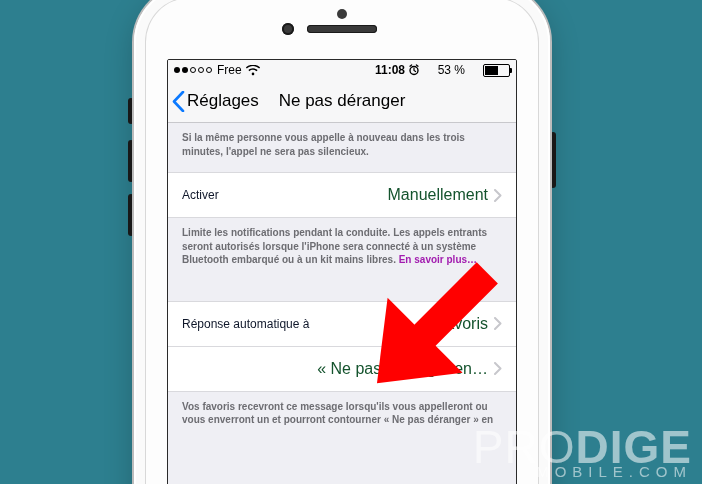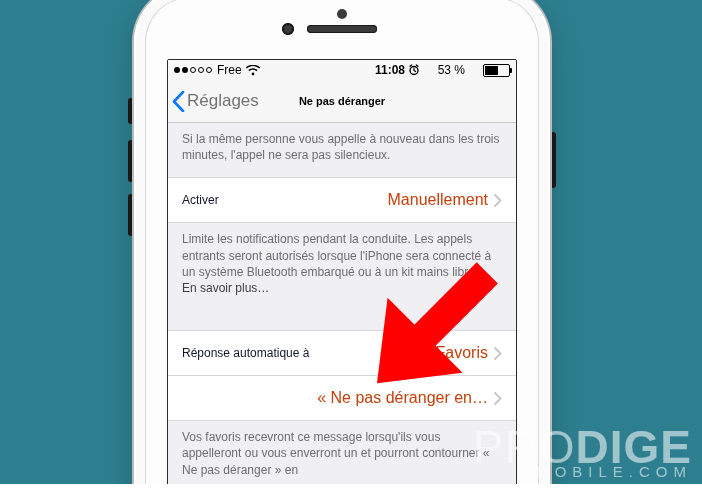--- a/index.html
+++ b/index.html
@@ -27,33 +27,33 @@
   .carrier{margin-right:4px;}
   .wifi svg{display:block;}
   .clock{position:absolute;left:50%;transform:translateX(-50%);font-weight:600;margin-left:48px;}
   .sright{margin-left:auto;display:flex;align-items:center;gap:18px;}
   .alarm svg{display:block;}
   .batt{width:25px;height:11px;border:1px solid #000;border-radius:2px;position:relative;}
   .batt:after{content:"";position:absolute;right:-3px;top:3px;width:2px;height:5px;background:#000;border-radius:0 1px 1px 0;}
   .batt i{position:absolute;left:1px;top:1px;bottom:1px;width:52%;background:#000;}
   
   .nav{height:42px;background:#f7f7f8;border-bottom:1px solid #c8c8cc;display:flex;align-items:center;position:relative;}
-  .back{display:flex;align-items:center;color:#737373;font-size:17px;padding-left:4px;}
+  .back{display:flex;align-items:center;color:#000000;font-size:17px;padding-left:4px;}
   .back svg{margin-right:2px;}
-  .title{position:absolute;left:50%;transform:translateX(-50%);font-weight:700;font-size:11px;}
+  .title{position:absolute;left:50%;transform:translateX(-50%);font-weight:400;font-size:17px;}
   
-  .section-note{padding:8px 14px 14px;font-size:12px;line-height:1.35;color:#6d6d72;}
+  .section-note{padding:8px 14px 14px;font-size:10px;line-height:1.35;color:#6d6d72;font-weight:bold;}
   .section-header{padding:14px 14px 6px;font-size:12px;color:#6d6d72;letter-spacing:.3px;}
   .cell{background:#fff;border-top:1px solid #d9d9dd;border-bottom:1px solid #d9d9dd;padding:12px 14px;display:flex;align-items:center;min-height:20px;}
   .cell + .cell{border-top:none;}
   .cell .label{flex:0 0 auto;color:#0f172a;font-size:12px;}
-  .cell .value{margin-left:auto;color:#c2410c;font-size:16px;white-space:nowrap;overflow:hidden;text-overflow:ellipsis;max-width:55%;}
+  .cell .value{margin-left:auto;color:#14532d;font-size:16px;white-space:nowrap;overflow:hidden;text-overflow:ellipsis;max-width:55%;}
   .chev{margin-left:6px;color:#c7c7cc;}
   .chev svg{display:block;}
-  .link{color:#404040;}
+  .link{color:#a21caf;}
   
   .arrow{position:absolute;left:330px;top:226px;width:200px;height:200px;pointer-events:none;}
   
   .wm{position:absolute;right:10px;bottom:6px;color:rgba(255,255,255,.55);font-family:Liberation Sans, sans-serif;font-weight:300;letter-spacing:1px;text-align:right;line-height:.8;}
   .wm .big{font-size:46px;font-weight:300;}
   .wm .big b{font-weight:800;}
   .wm .small{font-size:15px;letter-spacing:6px;display:block;}
 </style>
 </head>
 <body>

